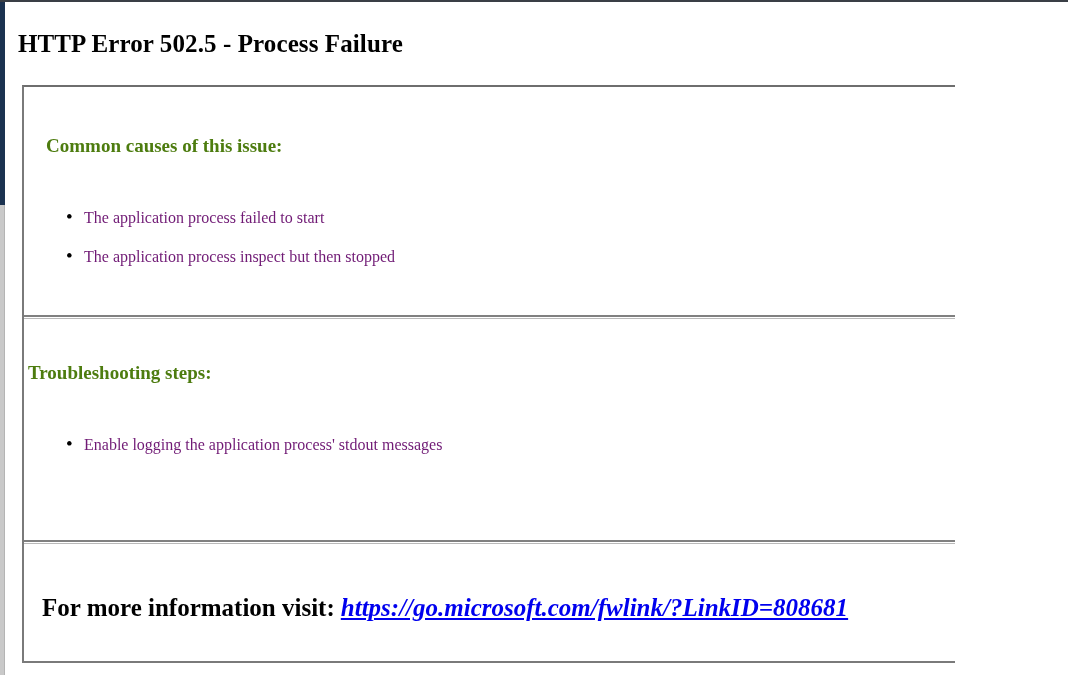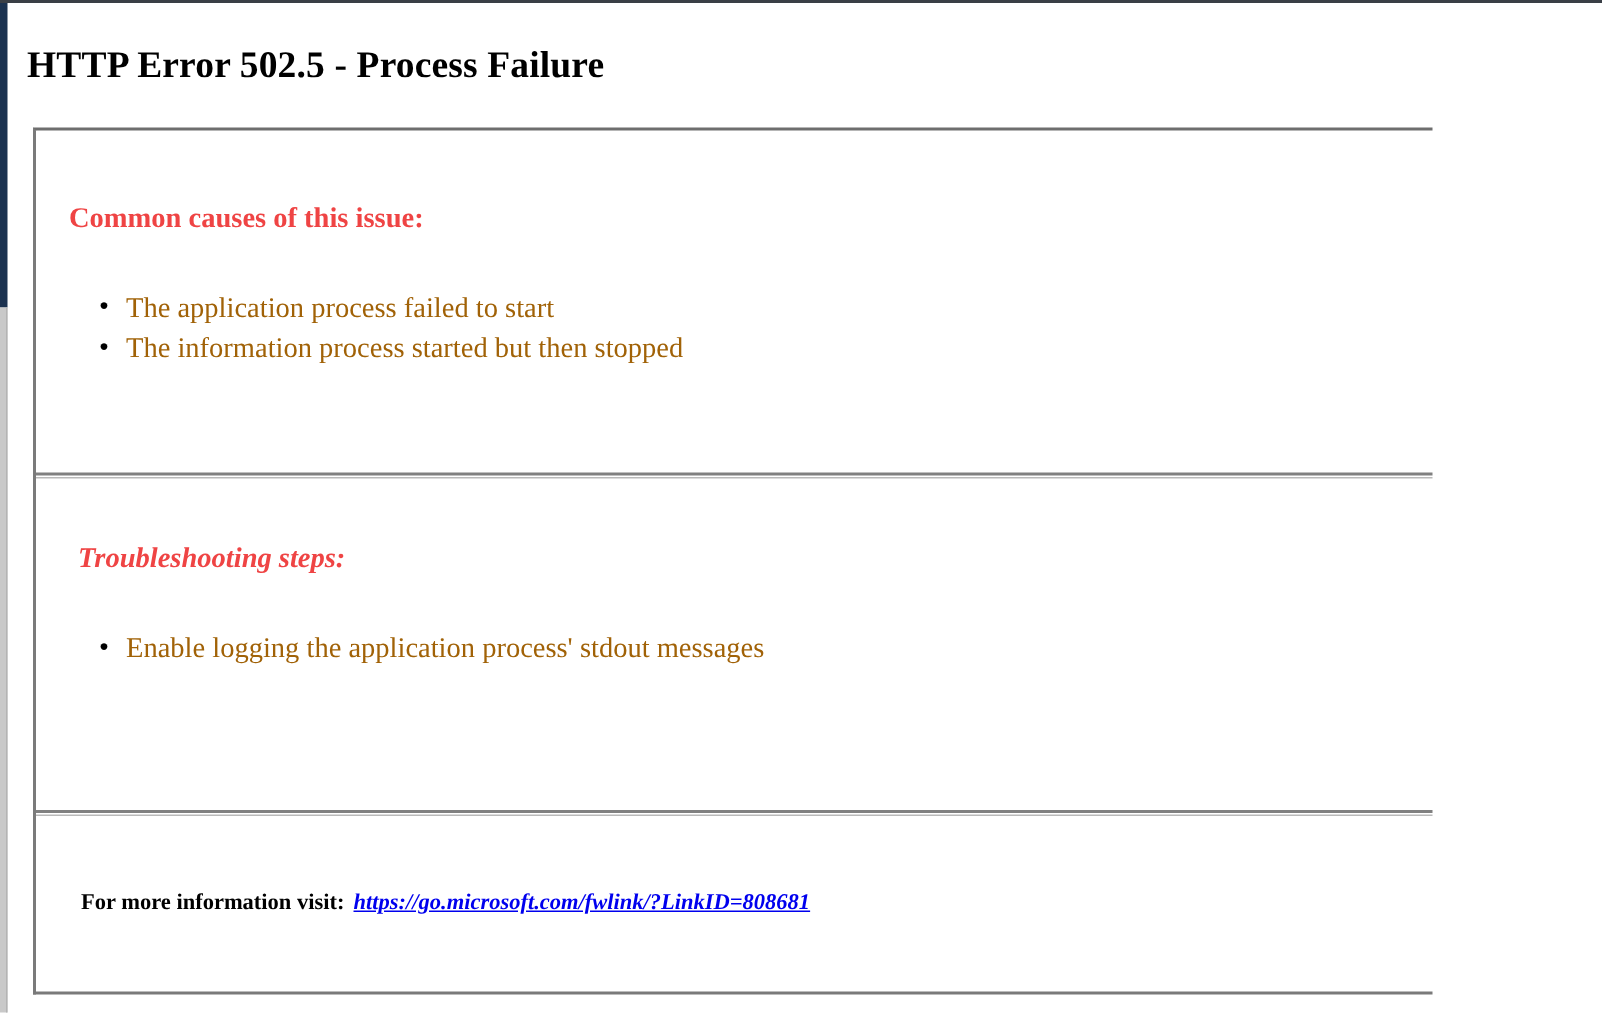--- a/index.html
+++ b/index.html
@@ -74,36 +74,37 @@
 
   .section {
     position: relative;
     padding: 0;
   }
 
   .section-heading {
     margin: 0;
     font-size: 19px;
     font-weight: bold;
-    color: #ef4444;
+    color: #4d7c0f;
     white-space: nowrap;
   }
 
   .bullet-list {
     margin: 0;
     padding: 0;
     list-style: none;
   }
   .bullet-list li {
     position: relative;
-    font-size: 19px;
+    font-size: 16px;
     line-height: 27px;
-    color: #a16207;
+    color: #701a75;
     padding-left: 38px;
     white-space: nowrap;
+    margin-top: 12px;
   }
   .bullet-list li::before {
     content: "\2022";
     position: absolute;
     left: 20px;
     top: -1px;
     font-size: 19px;
     line-height: 27px;
     color: #000000;
   }
@@ -121,28 +122,28 @@
 
   #section-causes        { position: absolute; left: 0; top: 0;   width: 100%; }
   #divider-1             { top: 228px; }
   #section-troubleshoot  { position: absolute; left: 0; top: 236px; width: 100%; }
   #divider-2             { top: 453px; }
   #section-moreinfo      { position: absolute; left: 0; top: 461px; width: 100%; }
 
   #heading-causes        { position: absolute; left: 22px; top: 48px; }
   #list-causes           { position: absolute; left: 22px; top: 105px; }
 
-  #heading-troubleshoot  { position: absolute; left: 28px; top: 39px; font-style: italic; }
+  #heading-troubleshoot  { position: absolute; left: 4px; top: 39px; }
   #list-troubleshoot     { position: absolute; left: 22px; top: 96px; }
 
   #moreinfo-line {
     position: absolute;
-    left: 30px;
+    left: 18px;
     top: 46px;
-    font-size: 15px;
+    font-size: 25px;
     font-weight: bold;
     color: #000000;
     white-space: nowrap;
   }
   #moreinfo-label { font-weight: bold; }
   #moreinfo-link {
     font-weight: bold;
     font-style: italic;
     color: #0000ee;
     text-decoration: underline;
@@ -161,21 +162,21 @@
 
   <h1 id="page-title">HTTP Error 502.5 - Process Failure</h1>
 
   <div id="error-box">
 
     <div id="section-causes" class="section">
       <div id="heading-causes" class="section-heading">Common causes of this issue:</div>
 
       <ul id="list-causes" class="bullet-list">
         <li>The application process failed to start</li>
-        <li>The information process started but then stopped</li>
+        <li>The application process inspect but then stopped</li>
       </ul>
     </div>
 
     <div id="divider-1" class="divider"></div>
 
     <div id="section-troubleshoot" class="section">
       <div id="heading-troubleshoot" class="section-heading">Troubleshooting steps:</div>
 
       <ul id="list-troubleshoot" class="bullet-list">
         <li>Enable logging the application process' stdout messages</li>

